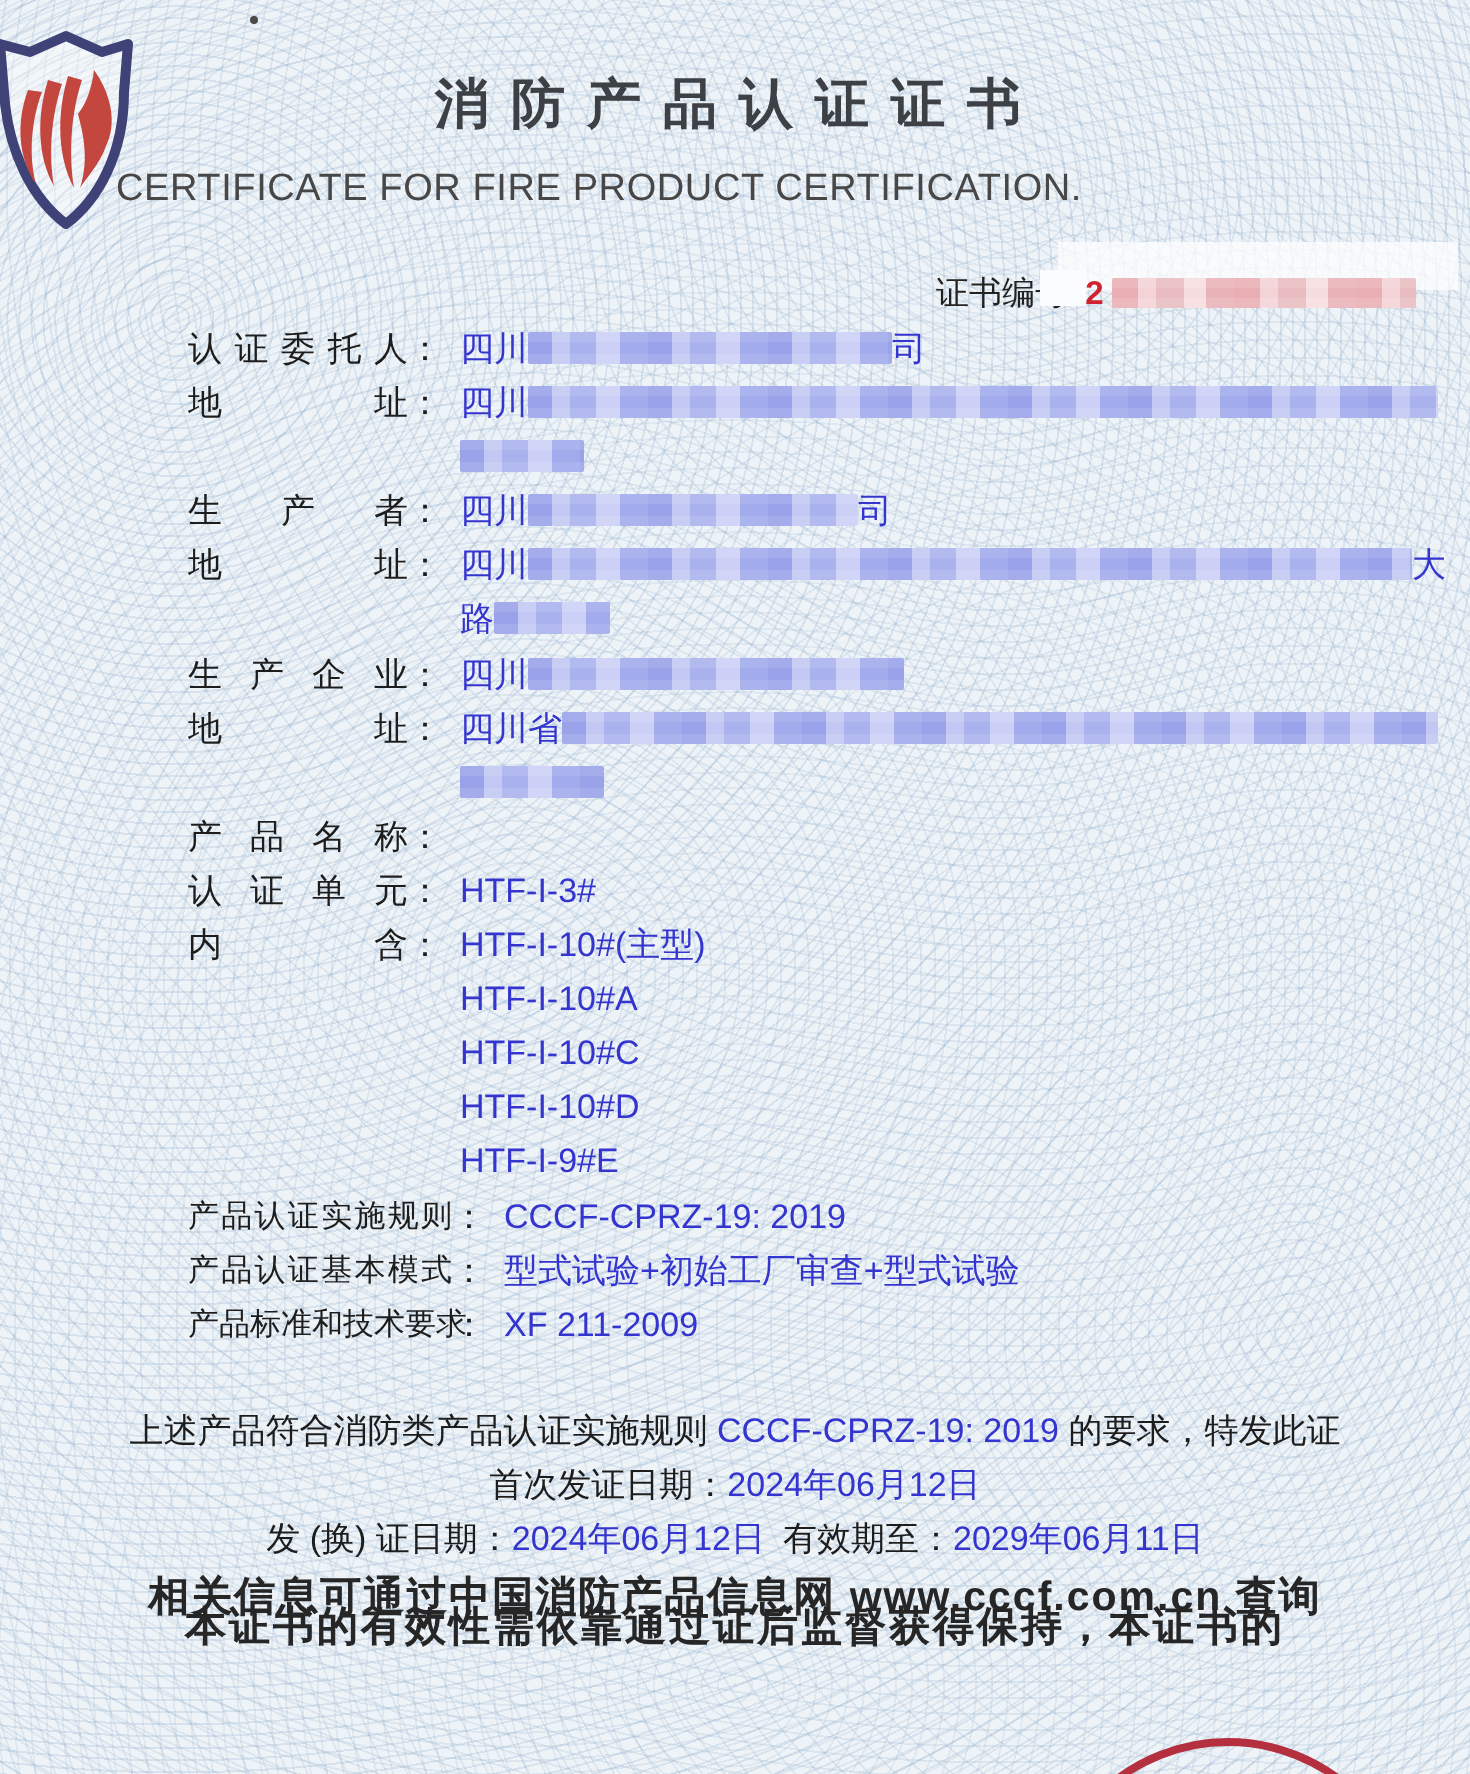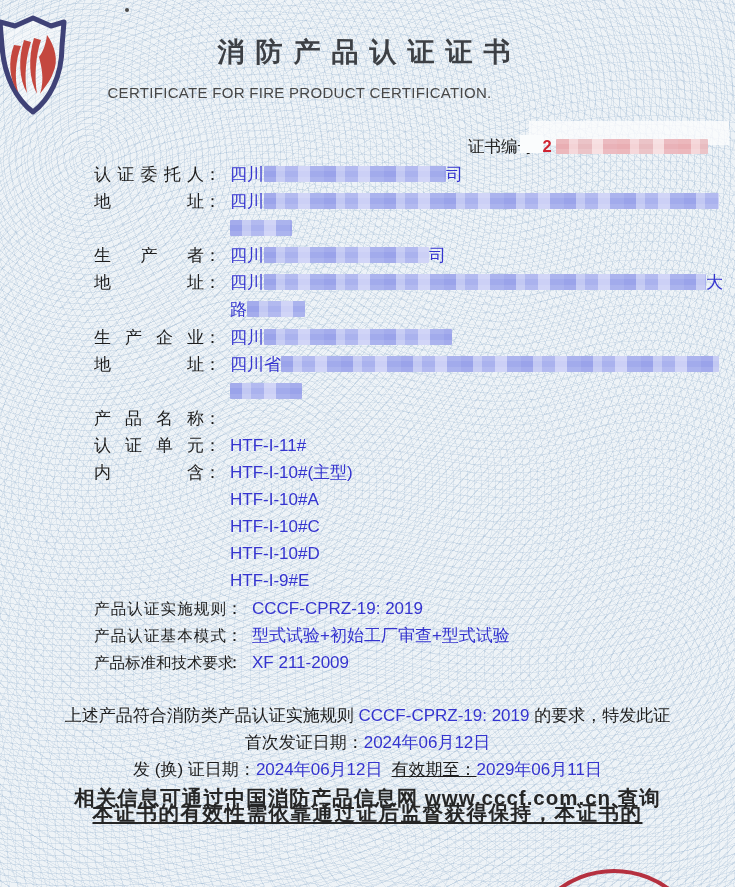--- a/index.html
+++ b/index.html
@@ -12,21 +12,21 @@
       repeating-radial-gradient(circle at 68% 10%, rgba(125,160,195,.16) 0 1px, rgba(0,0,0,0) 1px 8px),
       repeating-radial-gradient(circle at 35% 55%, rgba(125,160,195,.15) 0 1px, rgba(0,0,0,0) 1px 7px),
       repeating-radial-gradient(circle at 88% 75%, rgba(125,160,195,.15) 0 1px, rgba(0,0,0,0) 1px 9px),
       repeating-radial-gradient(circle at 50% 95%, rgba(125,160,195,.13) 0 1px, rgba(0,0,0,0) 1px 8px);
   }
   .logo{position:absolute;left:-6px;top:13px;}
   .ink-dot{position:absolute;left:125px;top:8px;width:4px;height:4px;border-radius:50%;background:#4a4a4a;}
   .title{position:absolute;top:34px;left:0;width:735px;text-align:center;
          font-size:27px;font-weight:bold;letter-spacing:11px;color:#3d4045;padding-left:4px;box-sizing:border-box;}
   .subtitle{position:absolute;top:84px;left:0;width:599px;text-align:center;
-         font-size:15px;color:#474747;letter-spacing:.3px;}
+         font-size:19px;color:#474747;letter-spacing:.3px;}
   .whiteband{position:absolute;left:529px;top:121px;width:200px;height:24px;background:rgba(252,253,254,.78);}
   .certno{position:absolute;left:468px;top:136px;font-size:16.5px;color:#222;white-space:nowrap;}
   .certno .patch{position:absolute;left:52px;top:-1px;width:23px;height:18px;background:#fafcfd;}
   .certno .red-digit{color:#cf2330;font-weight:bold;margin-left:4px;}
   .mosaic{display:inline-block;height:16px;vertical-align:-2px;border-radius:1px;
     background:
       repeating-linear-gradient(0deg, rgba(255,255,255,.10) 0 5px, rgba(0,0,0,0) 5px 11px),
       repeating-linear-gradient(90deg,#9aa3ea 0 12px,#c2c8f3 12px 21px,#aab2ee 21px 34px,#ccd0f6 34px 46px,#a2abec 46px 60px);}
   .mosaic.red{height:15px;vertical-align:-2px;
     background:
@@ -38,22 +38,22 @@
   .flabel.long{width:132px;font-size:15.5px;}
   .fcolon{color:#1d1d1d;margin-right:9px;flex-shrink:0;}
   .fval{color:#3434cf;}
   .vline{white-space:nowrap;}
   .bluetext{color:#3434cf;}
   .cline{position:absolute;left:0;width:735px;text-align:center;font-size:17px;color:#1d1d1d;white-space:nowrap;}
   .stmt{top:704px;}
   .first{top:731px;}
   .reissue{top:758px;}
   .blue{color:#3434cf;}
-  .gap-left{margin-left:9px;text-decoration:underline;}
-  .foot1{top:799px;font-size:20.5px;font-weight:bold;color:#262626;letter-spacing:1.5px;text-decoration:underline;}
+  .gap-left{margin-left:9px;}
+  .foot1{top:799px;font-size:20.5px;font-weight:bold;color:#262626;letter-spacing:1.5px;}
   .foot2{top:784px;font-size:20.5px;font-weight:bold;color:#262626;letter-spacing:1px;}
   .stamp{position:absolute;left:520px;top:869px;width:188px;height:188px;
          border:4.5px solid #b5303f;border-radius:50%;box-sizing:border-box;}
 </style>
 </head>
 <body>
 
 <div class="page">
 
   <svg class="logo" width="78" height="104" viewBox="0 0 78 104">
@@ -157,21 +157,21 @@
       </div>
       <div class="frow">
         <div class="flabel">
           <span>认</span>
           <span>证</span>
           <span>单</span>
           <span>元</span>
         </div>
         <span class="fcolon">：</span>
         <div class="fval">
-          <div class="vline"><span class="bluetext">HTF-I-11#</span></div>
+          <div class="vline"><span class="bluetext">HTF-I-3#</span></div>
         </div>
       </div>
       <div class="frow">
         <div class="flabel">
           <span>内</span>
           <span>含</span>
         </div>
         <span class="fcolon">：</span>
         <div class="fval">
           <div class="vline"><span class="bluetext">HTF-I-10#(主型)</span></div>

